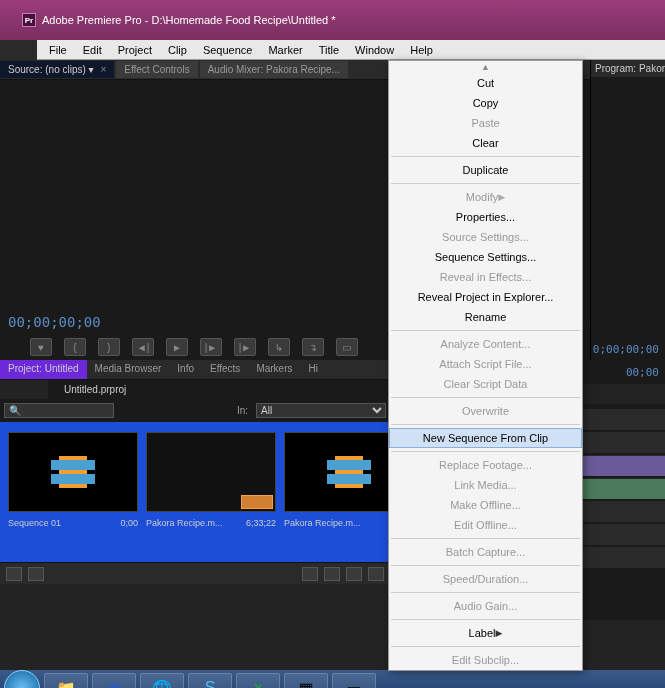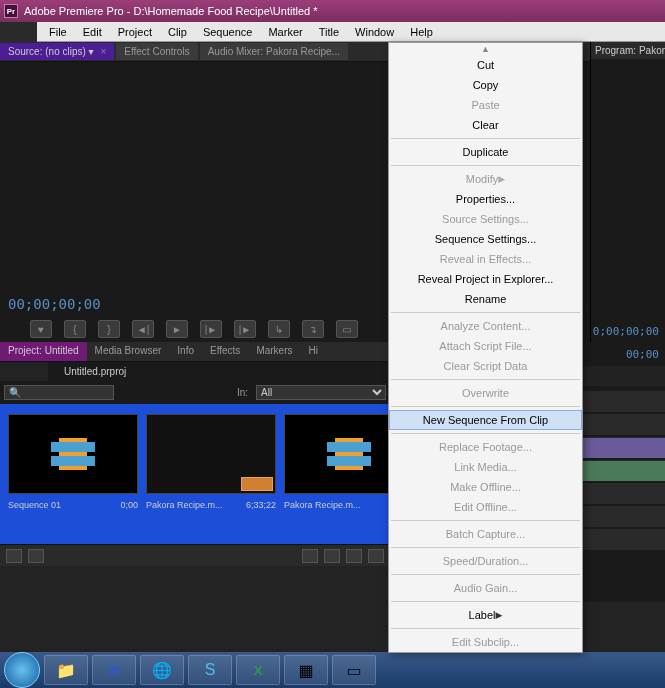--- a/index.html
+++ b/index.html
@@ -1,40 +1,40 @@
 <!DOCTYPE html>
 <html><head>
 <meta charset="utf-8">
 <style>
 * { margin: 0; padding: 0; box-sizing: border-box; font-family: "Segoe UI", Tahoma, sans-serif; }
 body { width: 665px; height: 688px; background: #2a2a2a; overflow: hidden; position: relative; }
 
-.titlebar { height: 22px; background: linear-gradient(#9b3d7a, #7a2e60); display: flex; align-items: center; padding: 0 4px; color: #fff; font-size: 11px; }
+.titlebar { height: 40px; background: linear-gradient(#9b3d7a, #7a2e60); display: flex; align-items: center; padding: 0 22px; color: #fff; font-size: 11px; }
 .app-icon { width: 14px; height: 14px; background: #4a0e3a; border: 1px solid #c77db0; margin-right: 6px; display:flex; align-items:center; justify-content:center; font-size:8px; font-weight:bold; color:#fff;}
 .menubar { height: 20px; background: #e8e8e8; display: flex; align-items: center; padding: 0 4px; font-size: 11px; color: #000; border-bottom: 1px solid #999; margin-left: 37px; }
 .menubar span { padding: 2px 8px; cursor: default; }
 
 .workspace { position: relative; height: 646px; background: #232323; }
 .source-tabs { height: 20px; background: #2a2a2a; display: flex; align-items: center; font-size: 10px; color: #999; border-bottom: 1px solid #111; }
 .source-tabs .tab { padding: 3px 8px; background: #3a3a3a; margin-right: 2px; }
-.source-tabs .tab.active { background: #4c1d95; color: #ccc; }
+.source-tabs .tab.active { background: #0f172a; color: #ccc; }
 .close-x { margin-left: 4px; color: #888; }
 
 .source-panel { height: 280px; background: #1a1a1a; position: relative; }
 .timecode { position: absolute; bottom: 30px; left: 8px; color: #5a8fc7; font-size: 14px; font-family: monospace; }
 .transport { position: absolute; bottom: 4px; left: 30px; display: flex; gap: 12px; }
 .transport .btn { width: 22px; height: 18px; background: #3a3a3a; border: 1px solid #555; border-radius: 2px; display:flex; align-items:center; justify-content:center; color:#888; font-size:10px;}
 .src-icons { position:absolute; bottom:30px; right:60px; display:flex; gap:6px; }
 .src-icons div { width:16px; height:14px; color:#666; font-size:12px;}
 
 .project-row { display:flex; height: 260px; }
 .project-panel { width: 390px; background: #232323; }
 .proj-tabs { height: 20px; display: flex; font-size: 10px; color: #999; background:#2a2a2a; border-bottom:1px solid #111;}
 .proj-tabs .ptab { padding: 3px 8px; }
-.proj-tabs .ptab.active { background: #701a75; color: #ccc; }
+.proj-tabs .ptab.active { background: #6d28d9; color: #ccc; }
 .proj-file { padding: 4px 16px; font-size: 10px; color: #ccc; background:#1a1a1a;margin-left:48px;}
 .proj-search { display:flex; align-items:center; padding: 4px; gap:8px; background:#1a1a1a; font-size:10px; color:#999;}
 .proj-search input { background:#333; border:1px solid #555; color:#ccc; font-size:10px; padding:1px 4px; width:110px;}
 .proj-search .in-label { margin-left:auto;}
 .proj-search select { background:#333; border:1px solid #555; color:#ccc; font-size:10px; width:130px;}
 .thumbs { display:flex; gap:8px; padding: 10px 8px; background:#1d4ed8; height:140px;}
 .thumb { width:130px; }
 .thumb .preview { width:130px; height:80px; background:#000; border:1px solid #444; display:flex; align-items:center; justify-content:center; position:relative;}
 .thumb .seq-icon { width:28px; height:32px; background:linear-gradient(#f0a030,#f0a030); position:relative;}
 .thumb .seq-icon::before,.thumb .seq-icon::after{content:"";position:absolute;width:44px;height:10px;background:#4aa0d0;left:-8px;}

